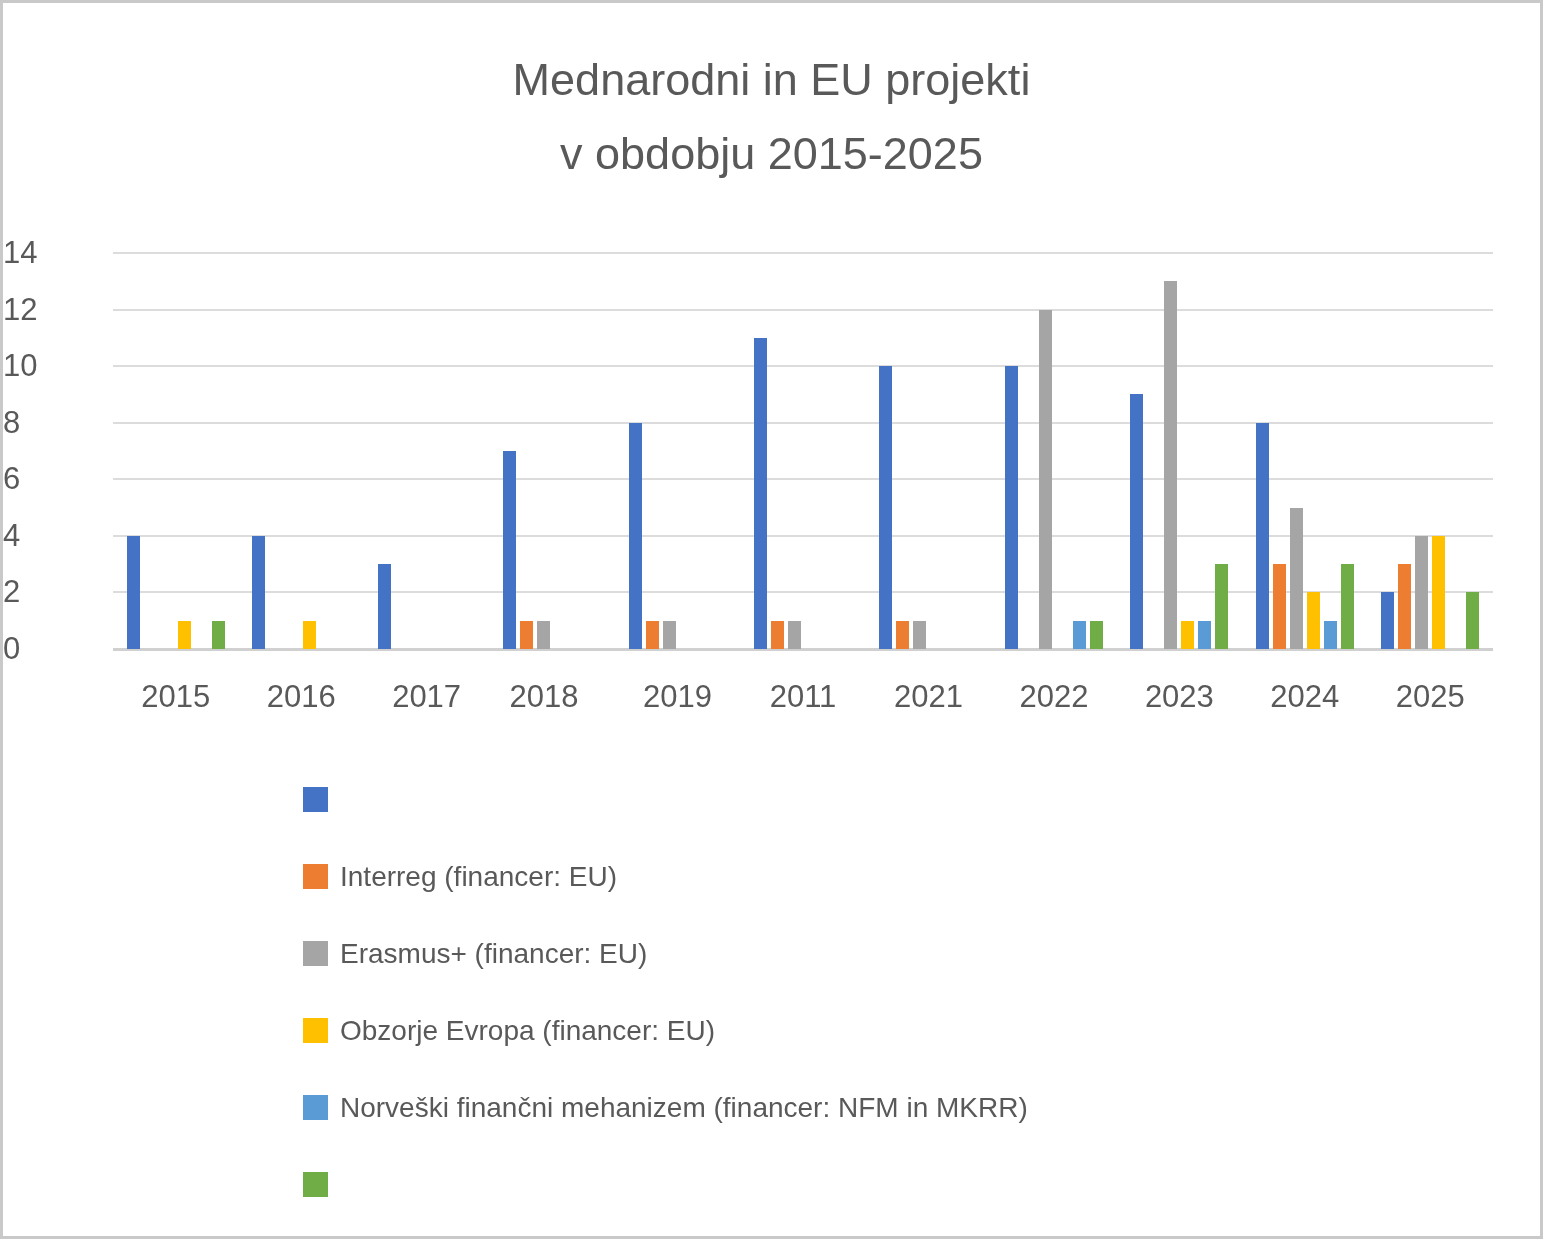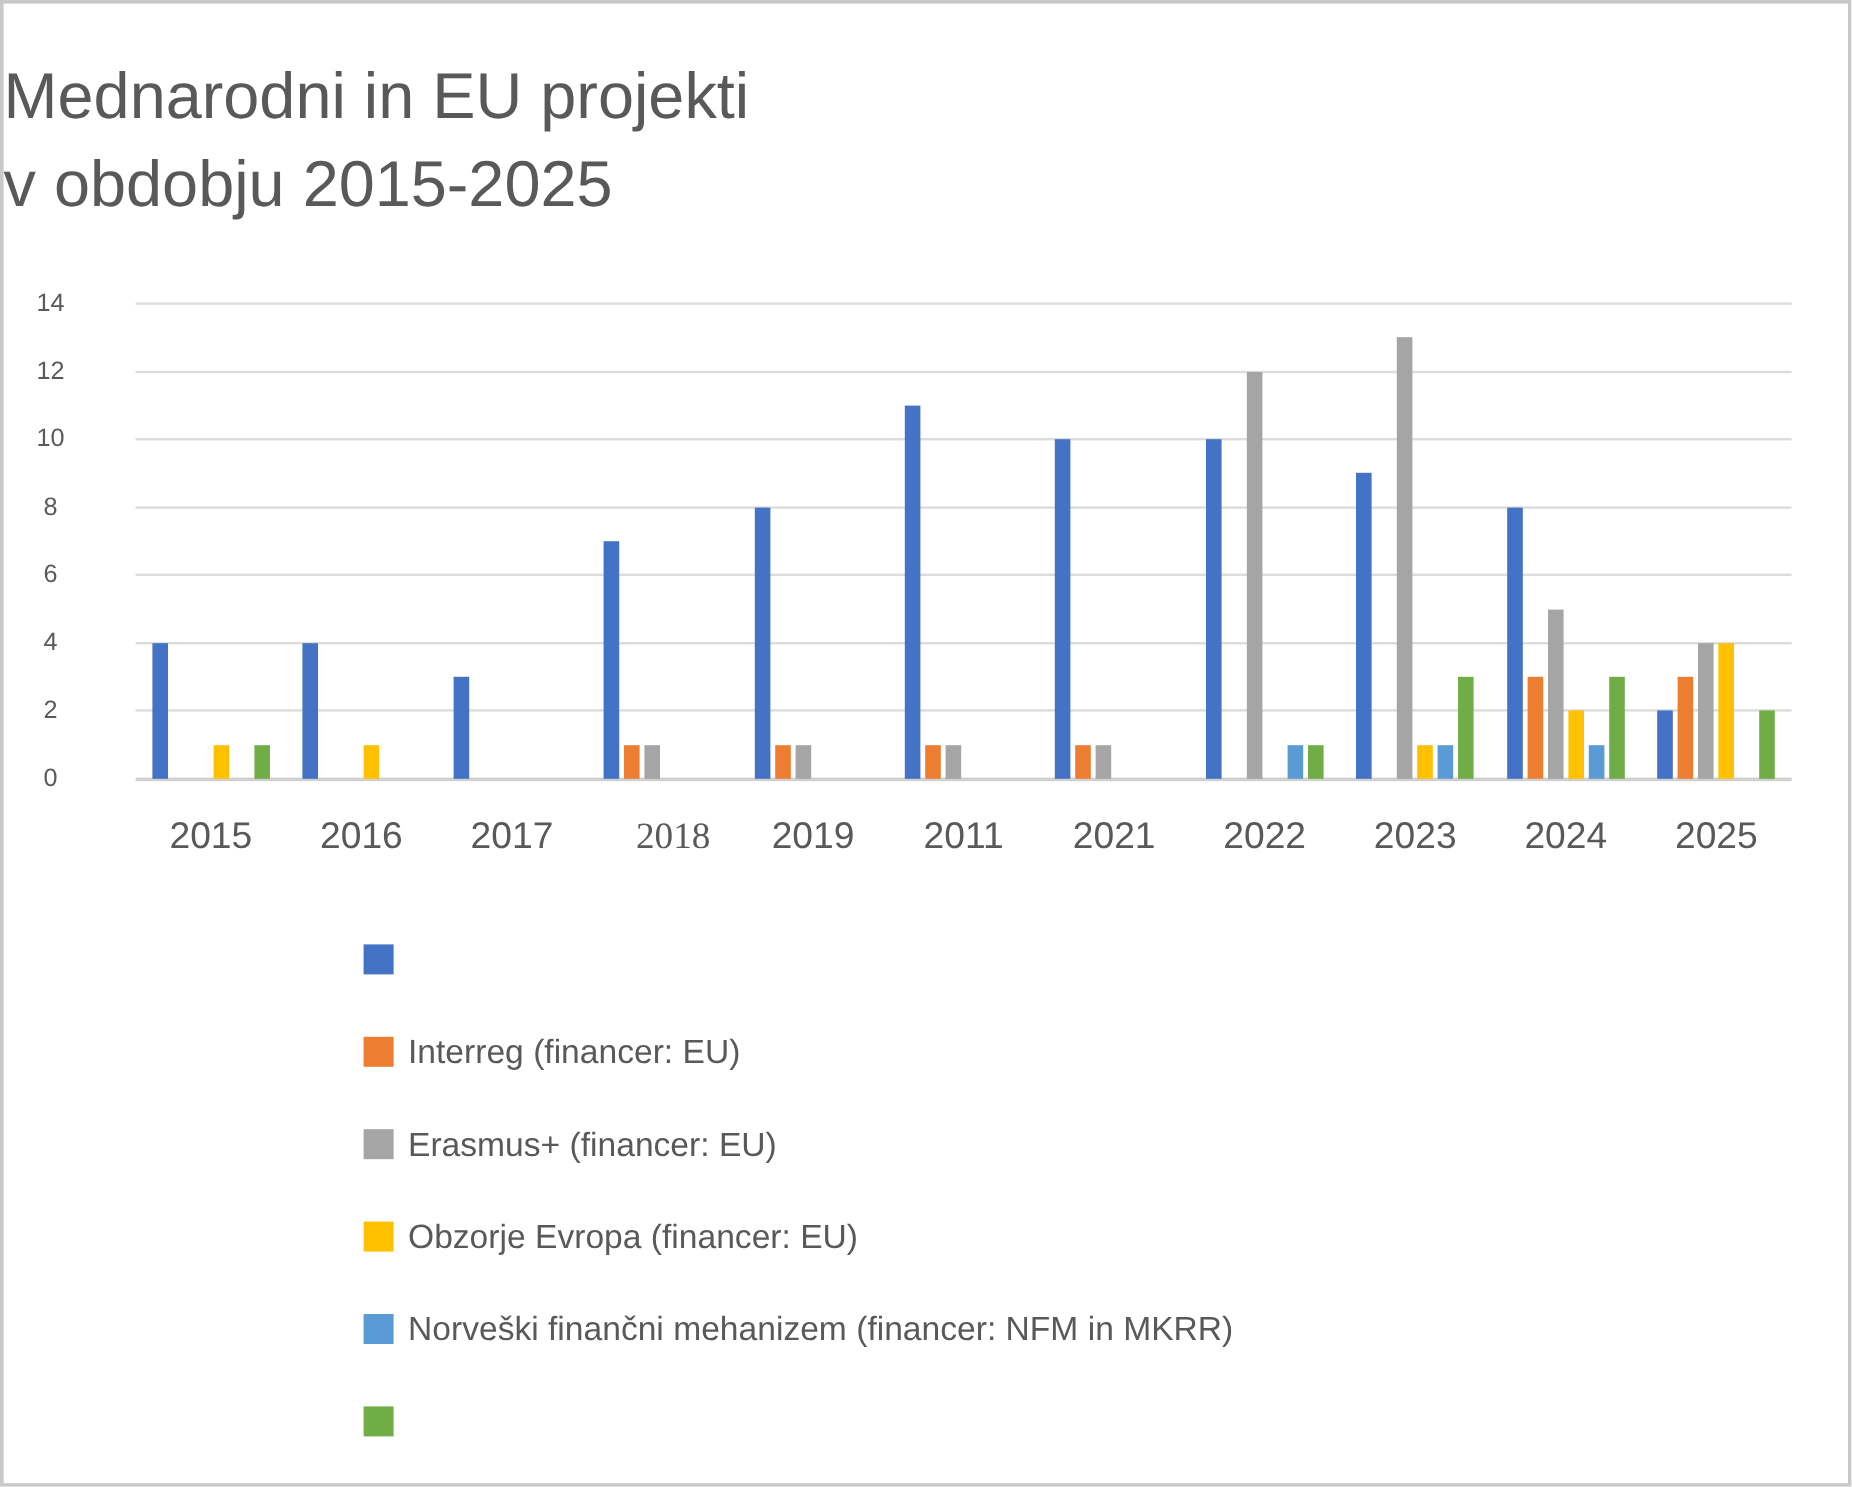--- a/index.html
+++ b/index.html
@@ -8,29 +8,30 @@
     width:1543px;height:1239px;
     box-sizing:border-box;
     border:3px solid #c9c9c9;
     background:#ffffff;
     font-family:"Liberation Sans", sans-serif;
     color:#595959;
     overflow:hidden;
   }
   .chart-title{
     position:absolute;top:40px;left:0;width:100%;
-    font-size:54px;line-height:74px;
+    text-align:center;
+    font-size:45px;line-height:74px;
     color:#595959;
   }
   .plot-area{position:absolute;top:0;left:0;width:100%;height:100%;}
   .gridline{position:absolute;background:#dcdcdc;height:2px;}
   .gridline.axis-zero{background:#d0d0d0;height:3px;}
   .y-tick-label{
-    position:absolute;width:78px;text-align:center;
-    font-size:21px;line-height:38px;color:#595959;
+    position:absolute;width:78px;text-align:left;
+    font-size:31px;line-height:38px;color:#595959;
   }
   .x-label{
     position:absolute;width:130px;text-align:center;
     font-size:31px;color:#595959;
   }
   .bar{position:absolute;width:13px;}
   .legend{position:absolute;left:300px;top:758px;}
   .legend-item{display:flex;align-items:center;height:77px;}
   .legend-swatch{width:25px;height:25px;margin-right:12px;flex:0 0 auto;}
   .legend-label{font-size:28px;color:#595959;white-space:nowrap;}
@@ -63,21 +64,21 @@
       <div class="y-tick-label" style="left: 0px; top: 231px;">14</div>
       <div class="x-label" style="left: 107.727px; top: 676px;">2015</div>
       <div class="bar" style="left: 123.727px; top: 532.857px; height: 113.143px; background: rgb(68, 114, 196);"></div>
       <div class="bar" style="left: 174.727px; top: 617.714px; height: 28.2857px; background: rgb(255, 192, 0);"></div>
       <div class="bar" style="left: 208.727px; top: 617.714px; height: 28.2857px; background: rgb(112, 173, 71);"></div>
       <div class="x-label" style="left: 233.182px; top: 676px;">2016</div>
       <div class="bar" style="left: 249.182px; top: 532.857px; height: 113.143px; background: rgb(68, 114, 196);"></div>
       <div class="bar" style="left: 300.182px; top: 617.714px; height: 28.2857px; background: rgb(255, 192, 0);"></div>
       <div class="x-label" style="left: 358.636px; top: 676px;">2017</div>
       <div class="bar" style="left: 374.636px; top: 561.143px; height: 84.8571px; background: rgb(68, 114, 196);"></div>
-      <div class="x-label" style="left: 493px; top: 676px; font-family: Liberation Serif, serif;">2018</div>
+      <div class="x-label" style="left: 476px; top: 676px;">2018</div>
       <div class="bar" style="left: 500.091px; top: 448px; height: 198px; background: rgb(68, 114, 196);"></div>
       <div class="bar" style="left: 517.091px; top: 617.714px; height: 28.2857px; background: rgb(237, 125, 49);"></div>
       <div class="bar" style="left: 534.091px; top: 617.714px; height: 28.2857px; background: rgb(165, 165, 165);"></div>
       <div class="x-label" style="left: 609.545px; top: 676px;">2019</div>
       <div class="bar" style="left: 625.545px; top: 419.714px; height: 226.286px; background: rgb(68, 114, 196);"></div>
       <div class="bar" style="left: 642.545px; top: 617.714px; height: 28.2857px; background: rgb(237, 125, 49);"></div>
       <div class="bar" style="left: 659.545px; top: 617.714px; height: 28.2857px; background: rgb(165, 165, 165);"></div>
       <div class="x-label" style="left: 735px; top: 676px;">2011</div>
       <div class="bar" style="left: 751px; top: 334.857px; height: 311.143px; background: rgb(68, 114, 196);"></div>
       <div class="bar" style="left: 768px; top: 617.714px; height: 28.2857px; background: rgb(237, 125, 49);"></div>

